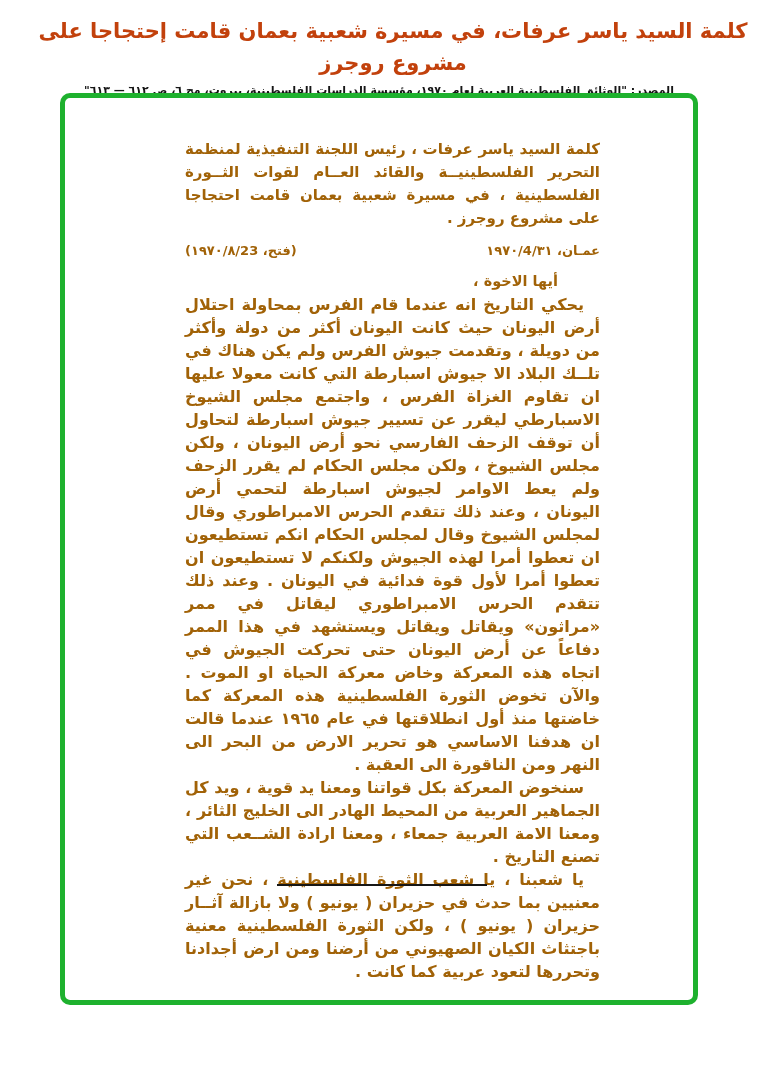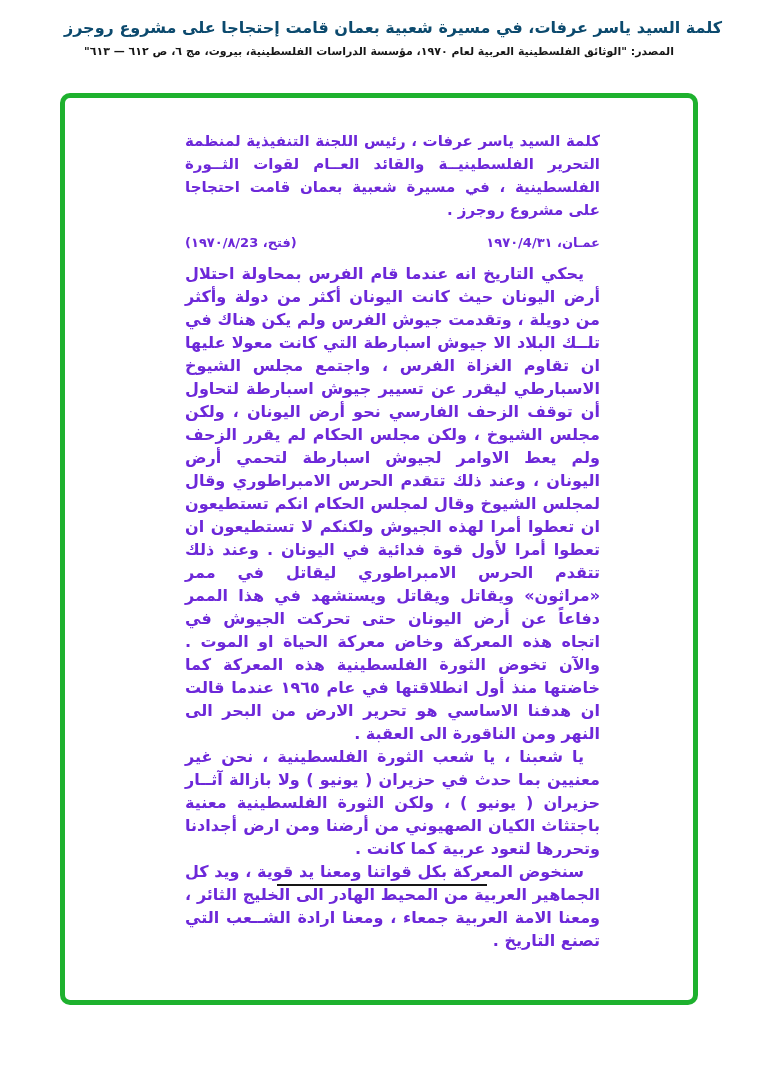--- a/index.html
+++ b/index.html
@@ -9,24 +9,24 @@
     color: #141414;
     font-family: "DejaVu Sans", sans-serif;
     position: relative;
     overflow: hidden;
   }
   .page { position: relative; width: 758px; height: 1078px; background: #ffffff; }
 
   
   .page-header { padding-top: 16px; text-align: center; direction: rtl; }
   .page-title {
-    font-size: 16px;
+    font-size: 21px;
     font-weight: 700;
     line-height: 1.5;
-    color: #0c4a6e;
+    color: #c2410c;
     padding-left: 28px;
   }
   .source-line {
     margin-top: 5px;
     font-size: 11px;
     font-weight: 700;
     color: #161616;
   }
 
   
@@ -36,25 +36,25 @@
     top: 93px;
     width: 638px;
     height: 912px;
     border: 5px solid #1eb12e;
     border-radius: 10px;
     background: #ffffff;
   }
 
   .doc-content {
     position: absolute;
-    top: 32px;
+    top: 40px;
     right: 93px;
     width: 415px;
     direction: rtl;
-    color: #6d28d9;
+    color: #a16207;
   }
 
   .speech-heading {
     font-size: 15px;
     font-weight: 700;
     line-height: 23px;
     text-align: justify;
     text-align-last: right;
     margin-bottom: 13px;
   }
@@ -109,26 +109,27 @@
 
     <div class="doc-content">
 
       <p class="speech-heading">كلمة السيد ياسر عرفات ، رئيس اللجنة التنفيذية لمنظمة التحرير الفلسطينيــة والقائد العــام لقوات الثــورة الفلسطينية ، في مسيرة شعبية بعمان قامت احتجاجا على مشروع روجرز .</p>
 
       <div class="dateline">
         <span>عمـان، ١٩٧٠/4/٣١</span>
         <span>(فتح، ١٩٧٠/٨/23)</span>
       </div>
 
+      <p class="salutation">أيها الاخوة ،</p>
 
       <p class="body-par">يحكي التاريخ انه عندما قام الفرس بمحاولة احتلال أرض اليونان حيث كانت اليونان أكثر من دولة وأكثر من دويلة ، وتقدمت جيوش الفرس ولم يكن هناك في تلــك البلاد الا جيوش اسبارطة التي كانت معولا عليها ان تقاوم الغزاة الفرس ، واجتمع مجلس الشيوخ الاسبارطي ليقرر عن تسيير جيوش اسبارطة لتحاول أن توقف الزحف الفارسي نحو أرض اليونان ، ولكن مجلس الشيوخ ، ولكن مجلس الحكام لم يقرر الزحف ولم يعط الاوامر لجيوش اسبارطة لتحمي أرض اليونان ، وعند ذلك تتقدم الحرس الامبراطوري وقال لمجلس الشيوخ وقال لمجلس الحكام انكم تستطيعون ان تعطوا أمرا لهذه الجيوش ولكنكم لا تستطيعون ان تعطوا أمرا لأول قوة فدائية في اليونان . وعند ذلك تتقدم الحرس الامبراطوري ليقاتل في ممر «مراثون» ويقاتل ويقاتل ويستشهد في هذا الممر دفاعاً عن أرض اليونان حتى تحركت الجيوش في اتجاه هذه المعركة وخاض معركة الحياة او الموت . والآن تخوض الثورة الفلسطينية هذه المعركة كما خاضتها منذ أول انطلاقتها في عام ١٩٦٥ عندما قالت ان هدفنا الاساسي هو تحرير الارض من البحر الى النهر ومن الناقورة الى العقبة .</p>
 
+      <p class="body-par">سنخوض المعركة بكل قواتنا ومعنا يد قوية ، ويد كل الجماهير العربية من المحيط الهادر الى الخليج الثائر ، ومعنا الامة العربية جمعاء ، ومعنا ارادة الشــعب التي تصنع التاريخ .</p>
+
       <p class="body-par">يا شعبنا ، يا شعب الثورة الفلسطينية ، نحن غير معنيين بما حدث في حزيران ( يونيو ) ولا بازالة آثــار حزيران ( يونيو ) ، ولكن الثورة الفلسطينية معنية باجتثاث الكيان الصهيوني من أرضنا ومن ارض أجدادنا وتحررها لتعود عربية كما كانت .</p>
-
-      <p class="body-par">سنخوض المعركة بكل قواتنا ومعنا يد قوية ، ويد كل الجماهير العربية من المحيط الهادر الى الخليج الثائر ، ومعنا الامة العربية جمعاء ، ومعنا ارادة الشــعب التي تصنع التاريخ .</p>
 
     </div>
 
     <div class="end-rule"></div>
 
   </div>
 
 </div>
 
 </body></html>

